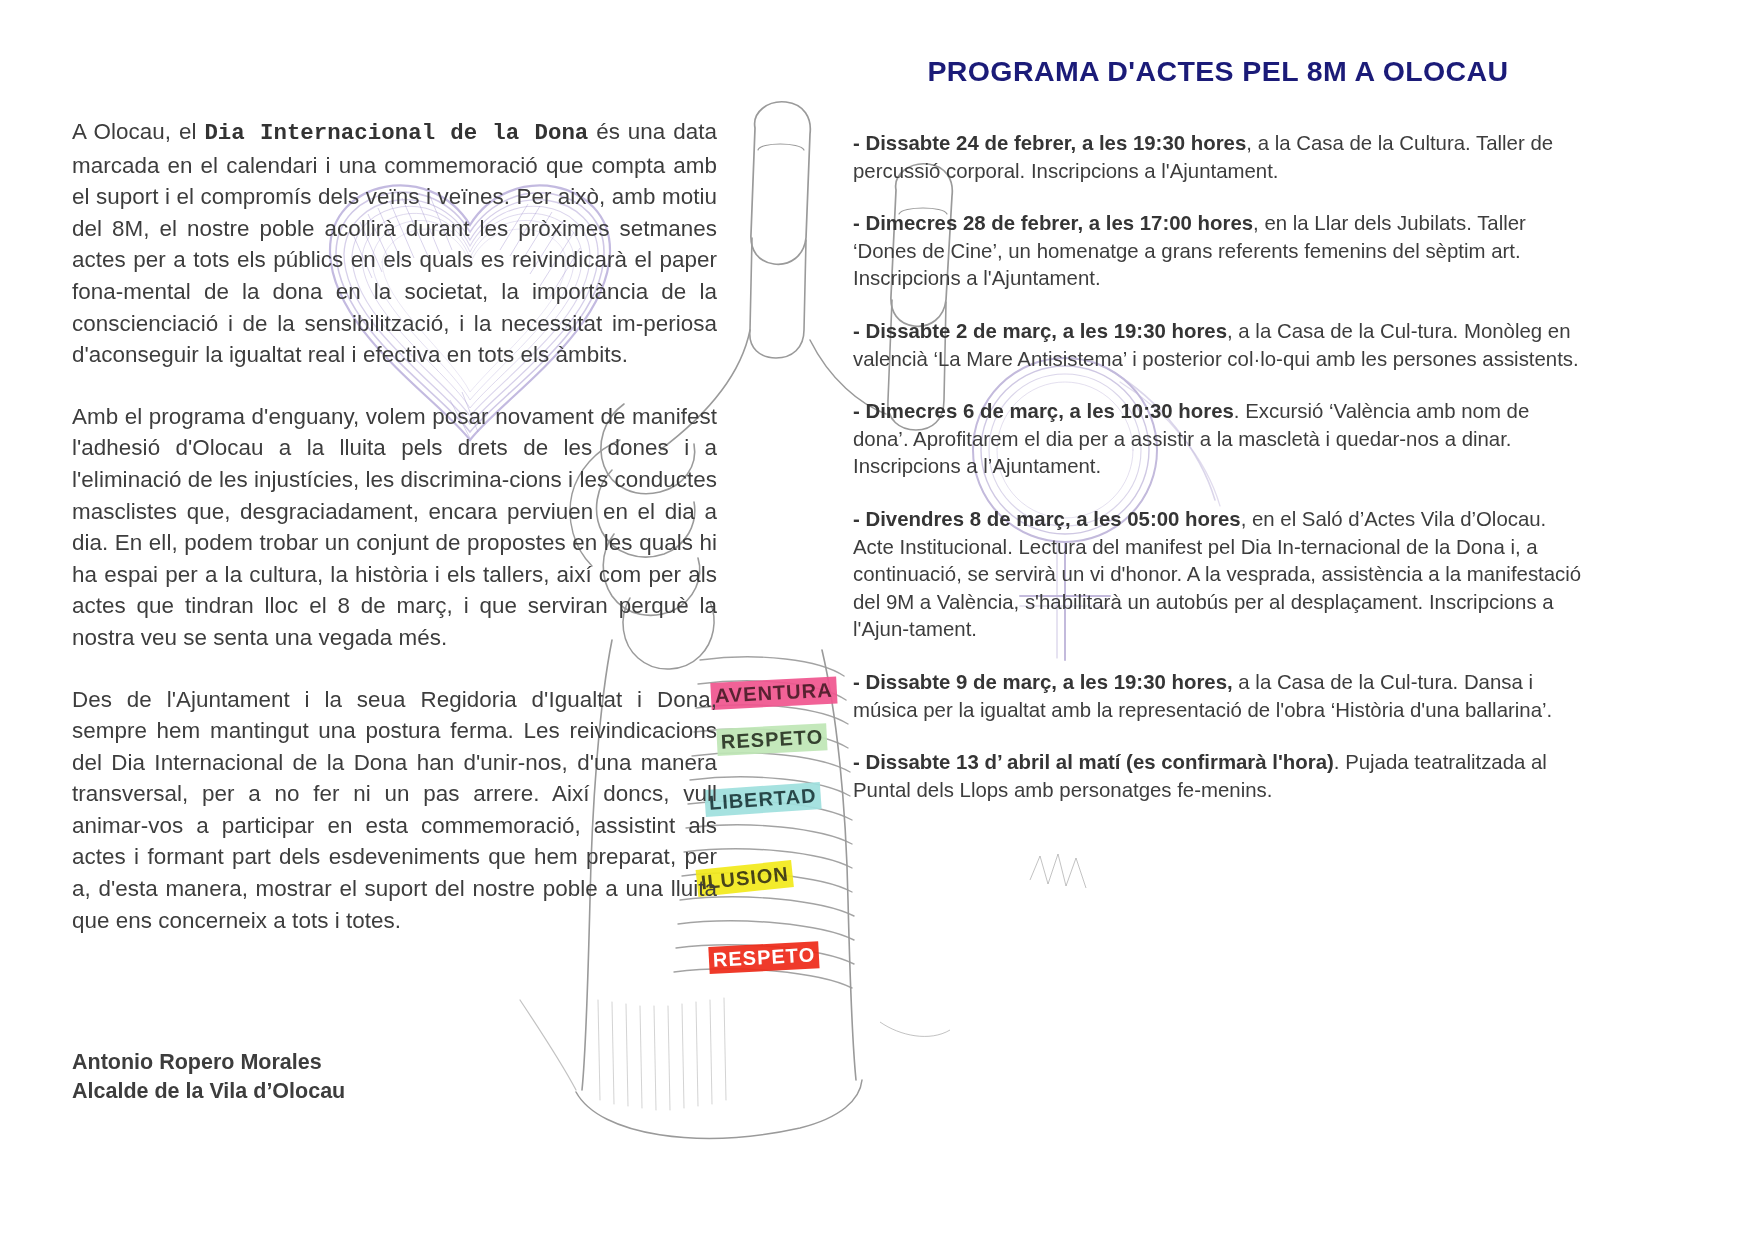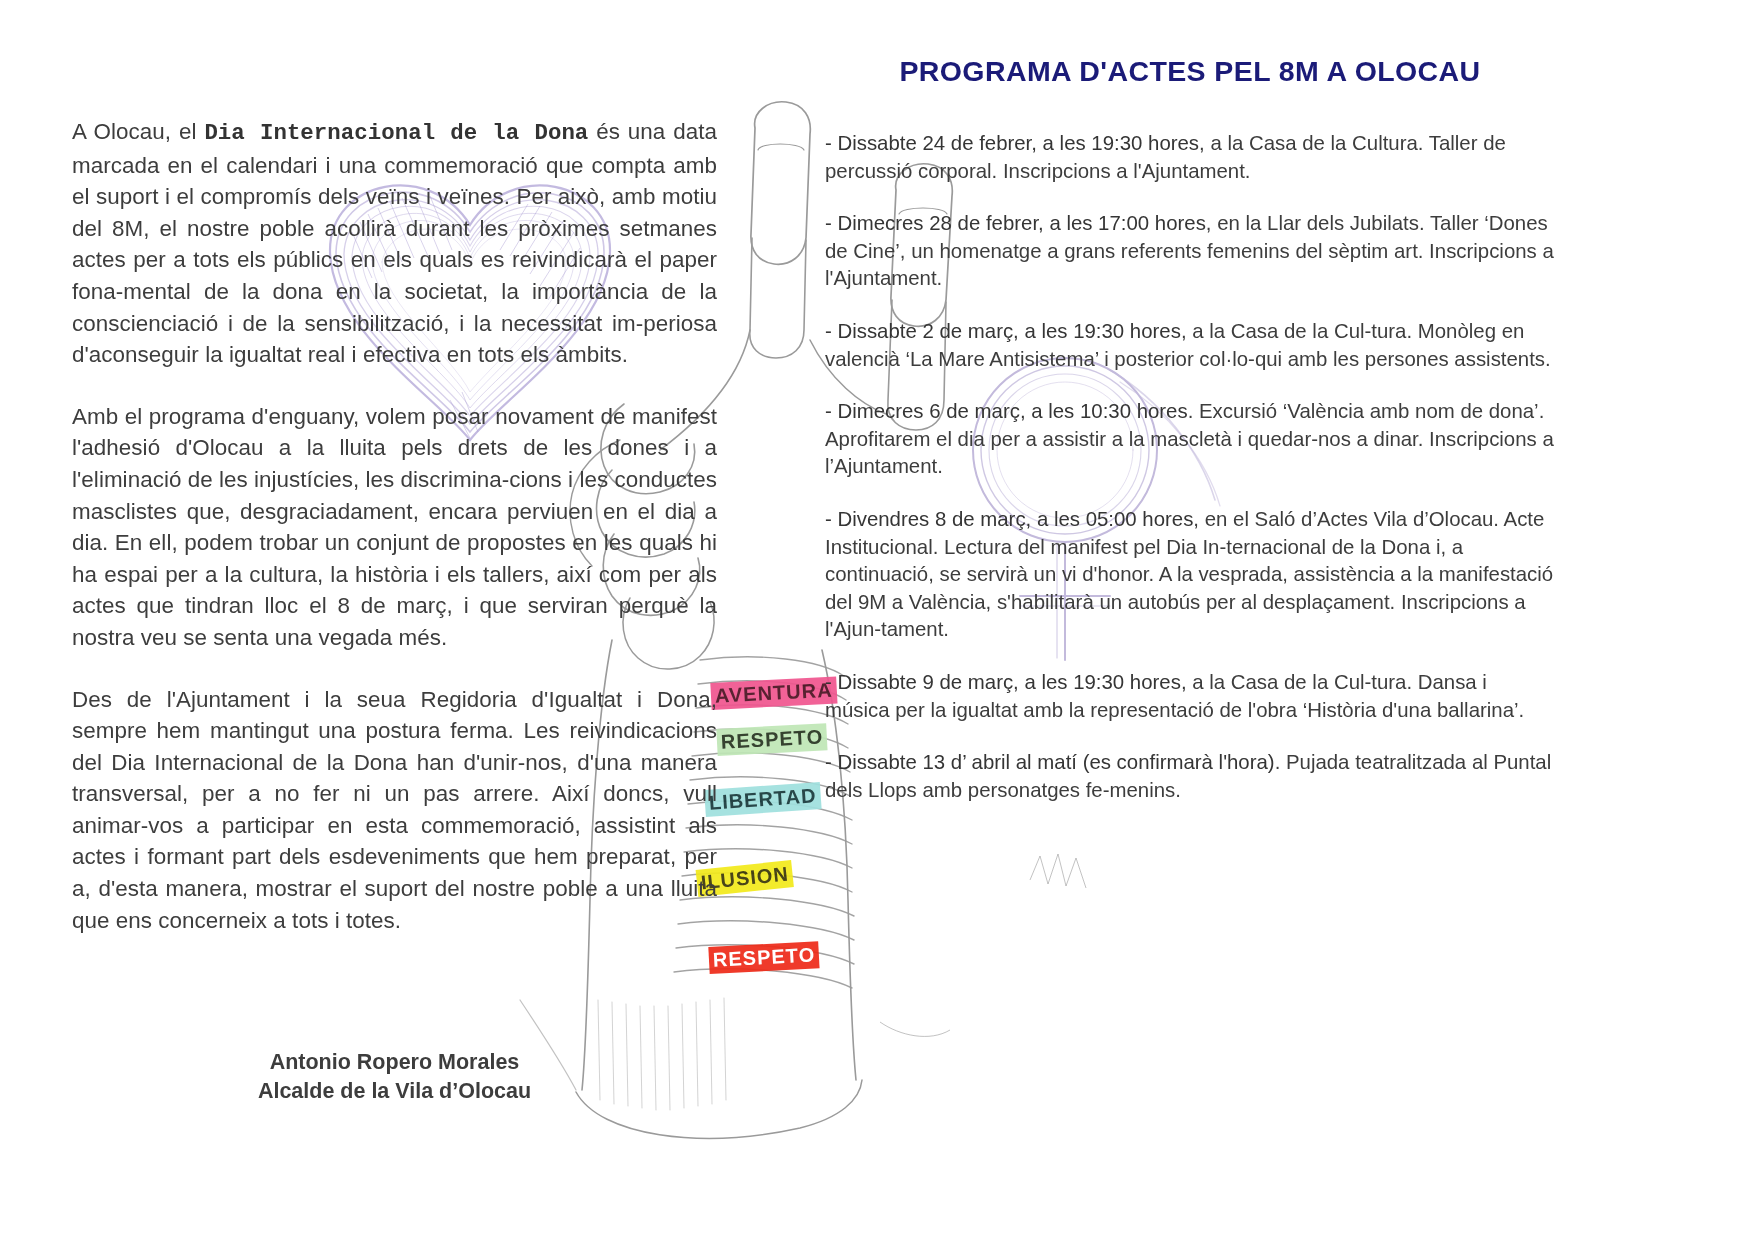--- a/index.html
+++ b/index.html
@@ -53,55 +53,55 @@
     letter-spacing: 0.05px;
   }
   #left-column p:last-of-type { margin-bottom: 16px; }
   #left-column b { font-weight: bold; color: #333; font-family: Liberation Mono, monospace; }
 
   #signature {
     position: absolute;
     left: 72px;
     top: 1048px;
     width: 645px;
-    text-align: center;
+    text-align: left;
     z-index: 4;
   }
   #signature .sig-line {
     font-size: 21.5px;
     font-weight: bold;
     line-height: 29px;
     color: #3d3d3d;
     white-space: nowrap;
   }
 
   
   #right-column {
-    left: 825px;
+    left: 853px;
     top: 55px;
     width: 730px;
   }
   #program-title {
     font-size: 28.5px;
     font-weight: bold;
     color: #1b1b78;
     letter-spacing: 0.4px;
     text-align: center;
     margin: 0 0 42px 0;
     white-space: nowrap;
   }
   .event {
     margin: 0 0 25px 0;
     font-size: 20.4px;
     line-height: 27.6px;
     color: #3d3d3d;
     text-align: left;
   }
   .event .when {
-    font-weight: normal;
+    font-weight: bold;
     color: #353535;
   }
 
   
   .band {
     position: absolute;
     z-index: 2;
     font-family: "Liberation Sans", sans-serif;
     font-weight: bold;
     color: #2c2c2c;

